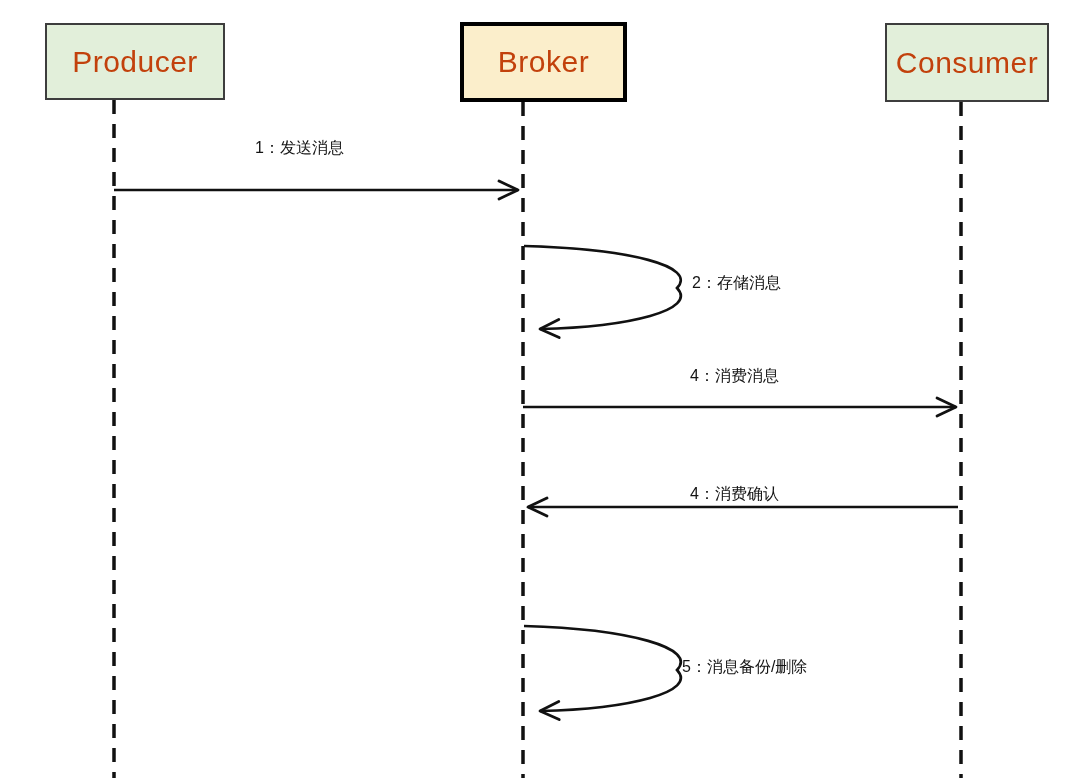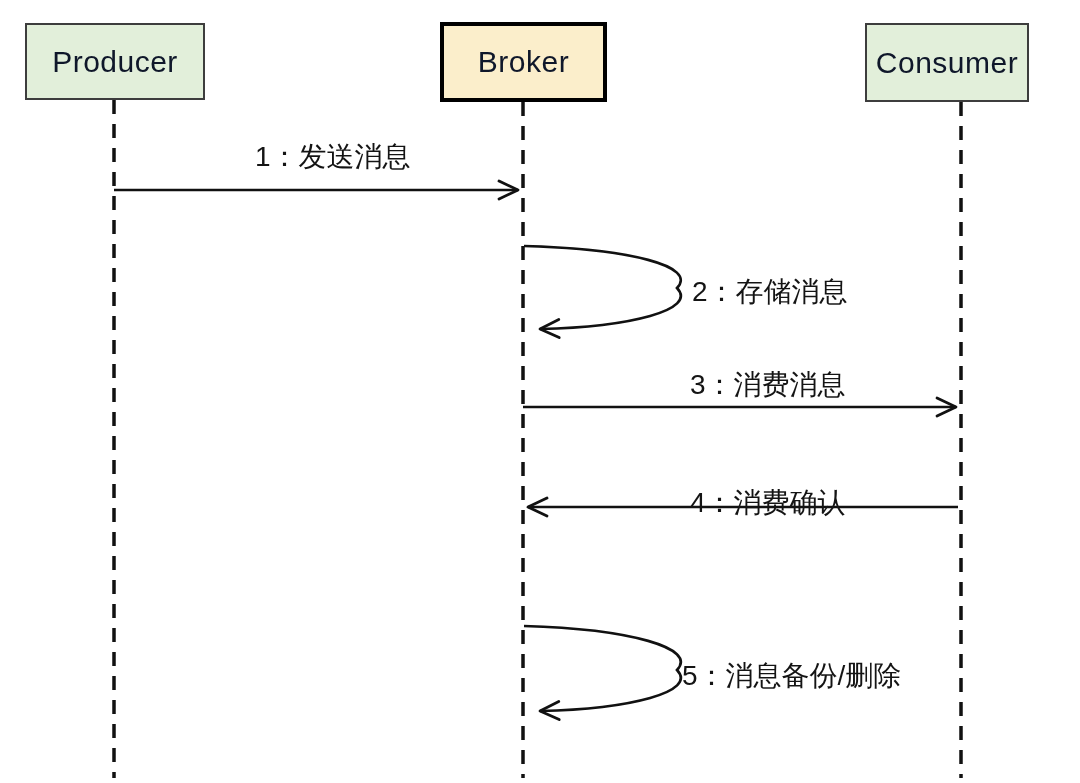--- a/index.html
+++ b/index.html
@@ -15,33 +15,34 @@
     background: #ffffff;
     overflow: hidden;
   }
   .actor-box {
     position: absolute;
     box-sizing: border-box;
     display: flex;
     align-items: center;
     justify-content: center;
     font-size: 30px;
-    color: #0f172a;
+    color: #c2410c;
     letter-spacing: 0.5px;
     z-index: 2;
+    margin-left: 20px;
   }
   .actor-box.thin { border: 2px solid #3d3d3d; }
   .actor-box.thick { border: 4px solid #000000; }
   #box-producer { left: 25px;  top: 23px; width: 180px; height: 77px; }
   #box-broker   { left: 440px; top: 22px; width: 167px; height: 80px; }
   #box-consumer { left: 865px; top: 23px; width: 164px; height: 79px; }
 
   .msg-label {
     position: absolute;
-    font-size: 28px;
+    font-size: 16px;
     color: #141414;
     white-space: nowrap;
     z-index: 2;
     text-align: center;
   }
   #msg-label-1 { left: 255px; top: 138px; }
   #msg-label-2 { left: 692px; top: 273px; }
   #msg-label-3 { left: 690px; top: 366px; }
   #msg-label-4 { left: 690px; top: 484px; }
   #msg-label-5 { left: 682px; top: 657px; }
@@ -96,17 +97,17 @@
   </div>
   <div class="actor-box thick" id="box-broker" style="background: rgb(251, 238, 203);">
     <span>Broker</span>
   </div>
   <div class="actor-box thin" id="box-consumer" style="background: rgb(226, 239, 218);">
     <span>Consumer</span>
   </div>
 
   <div class="msg-label" id="msg-label-1">1：发送消息</div>
   <div class="msg-label" id="msg-label-2">2：存储消息</div>
-  <div class="msg-label" id="msg-label-3">3：消费消息</div>
+  <div class="msg-label" id="msg-label-3">4：消费消息</div>
   <div class="msg-label" id="msg-label-4">4：消费确认</div>
   <div class="msg-label" id="msg-label-5">5：消息备份/删除</div>
 
 </div>
 
 </body></html>

